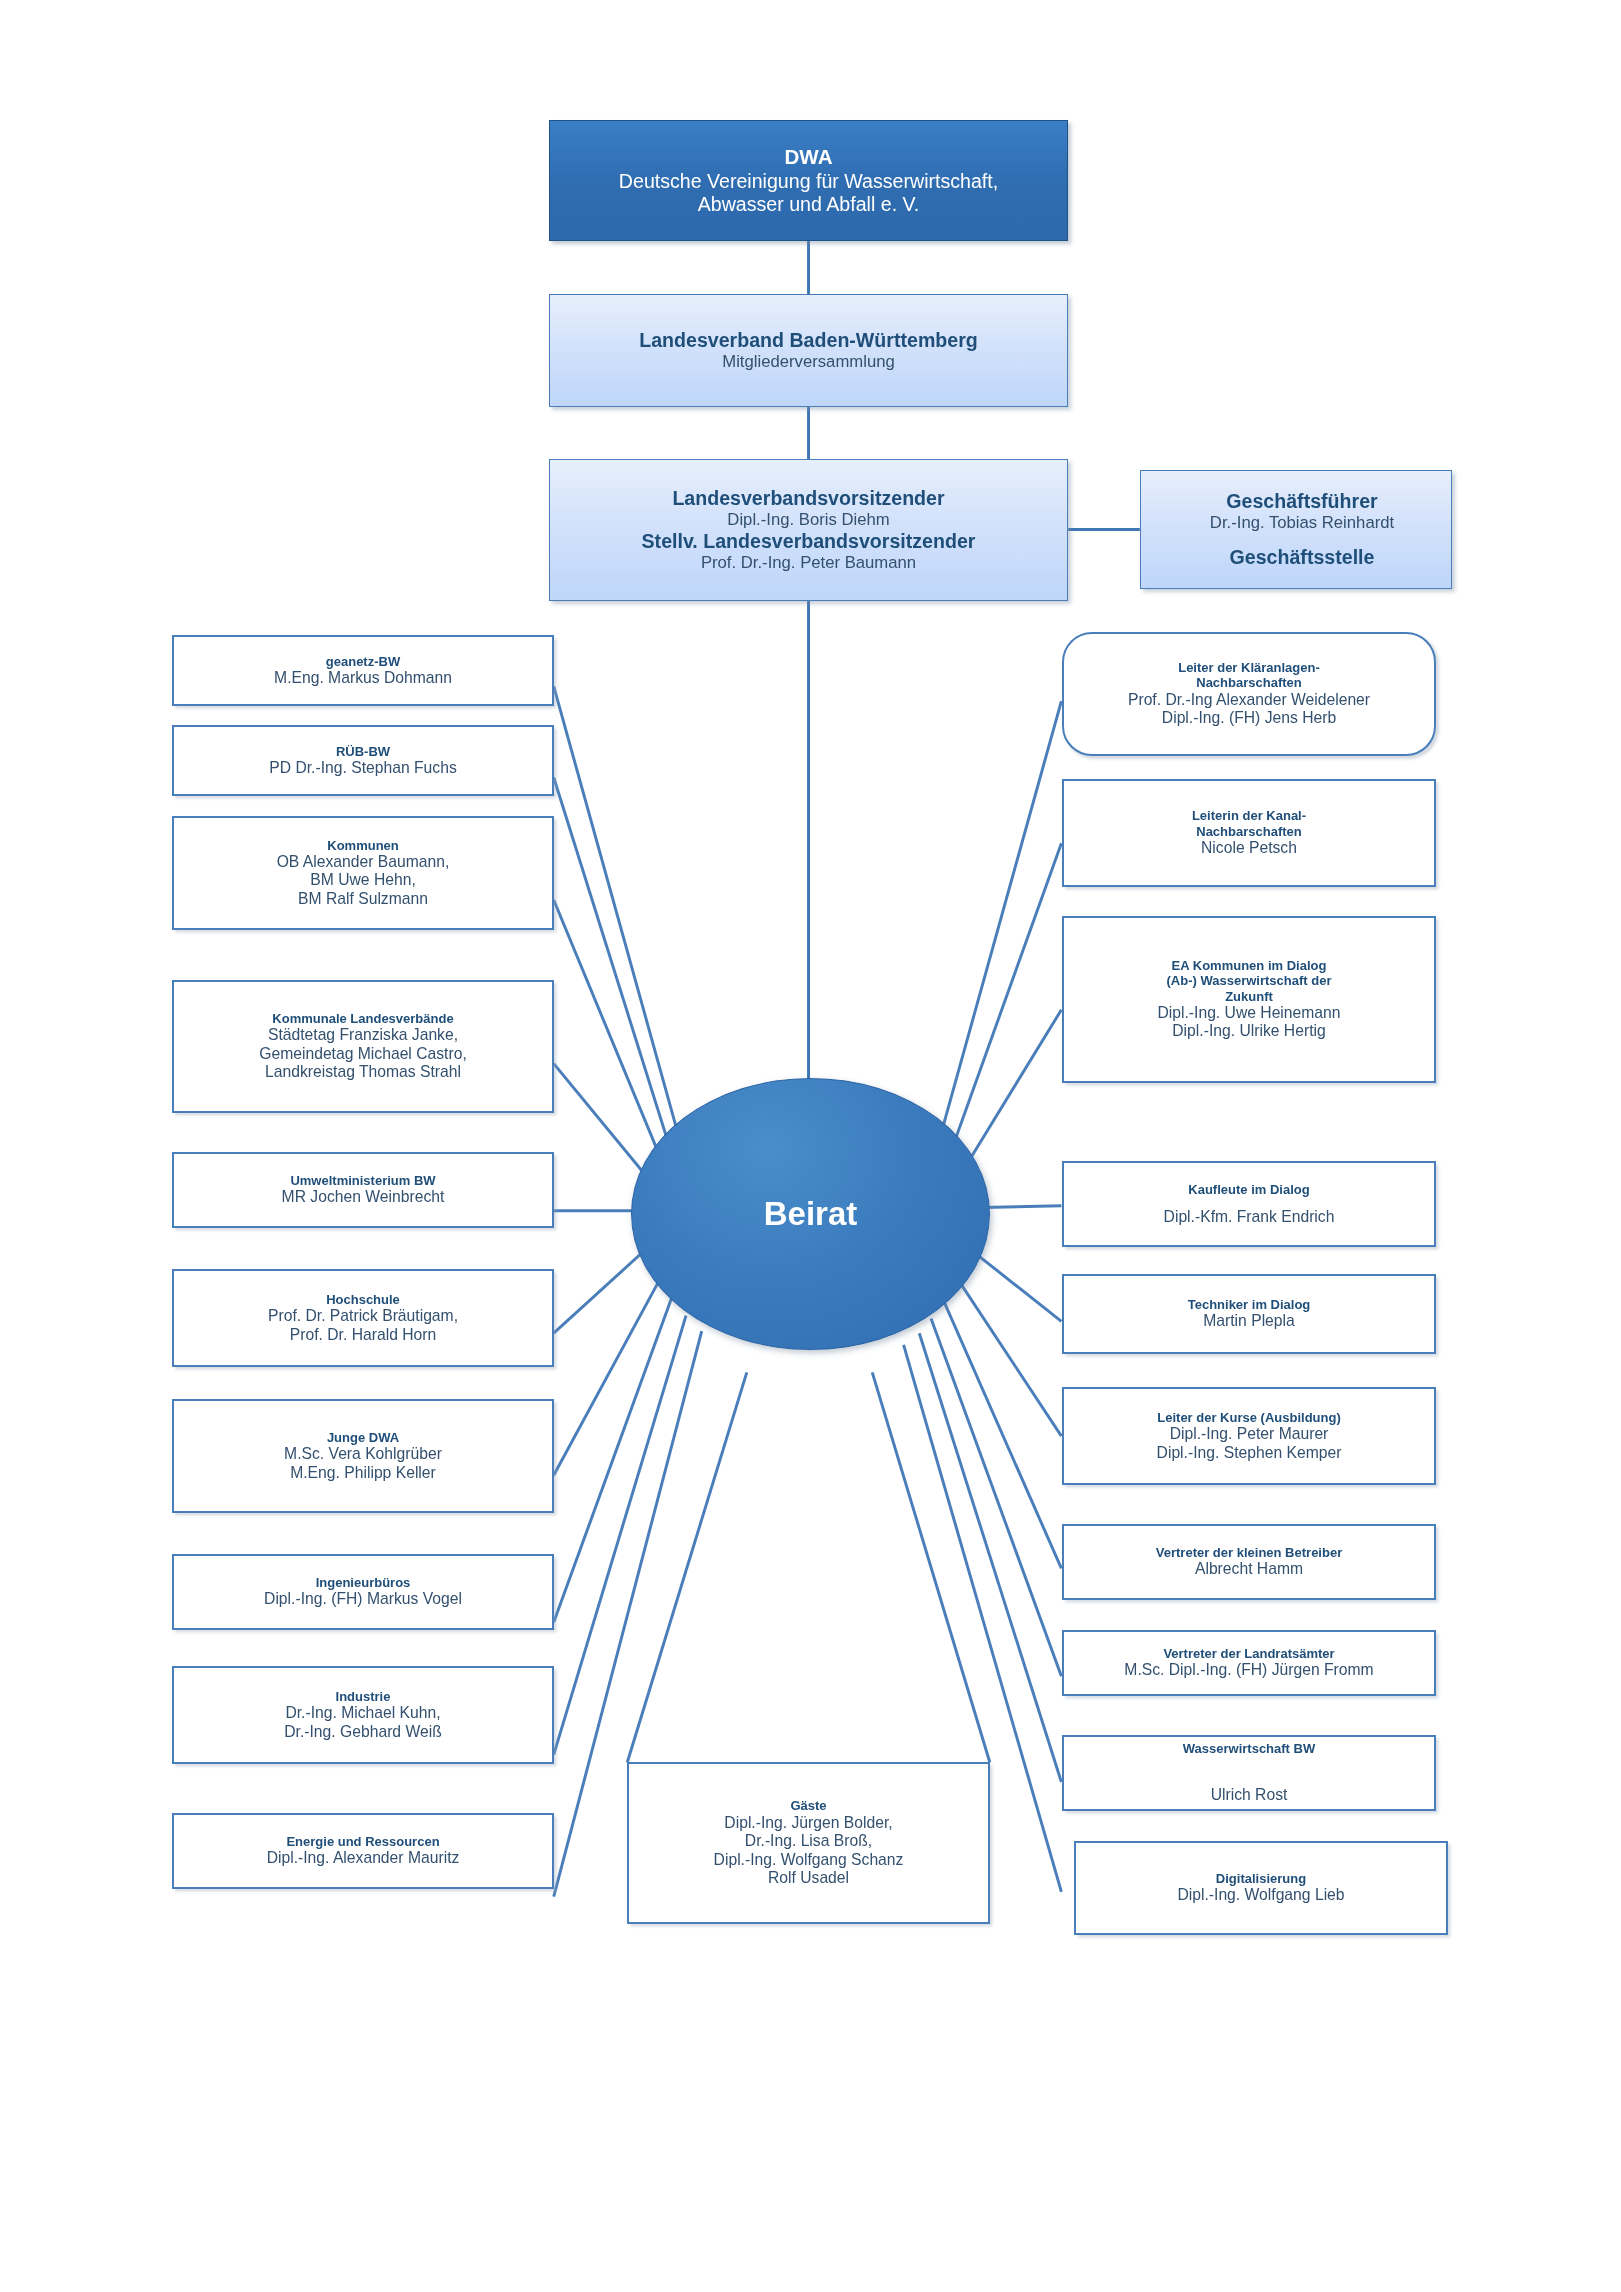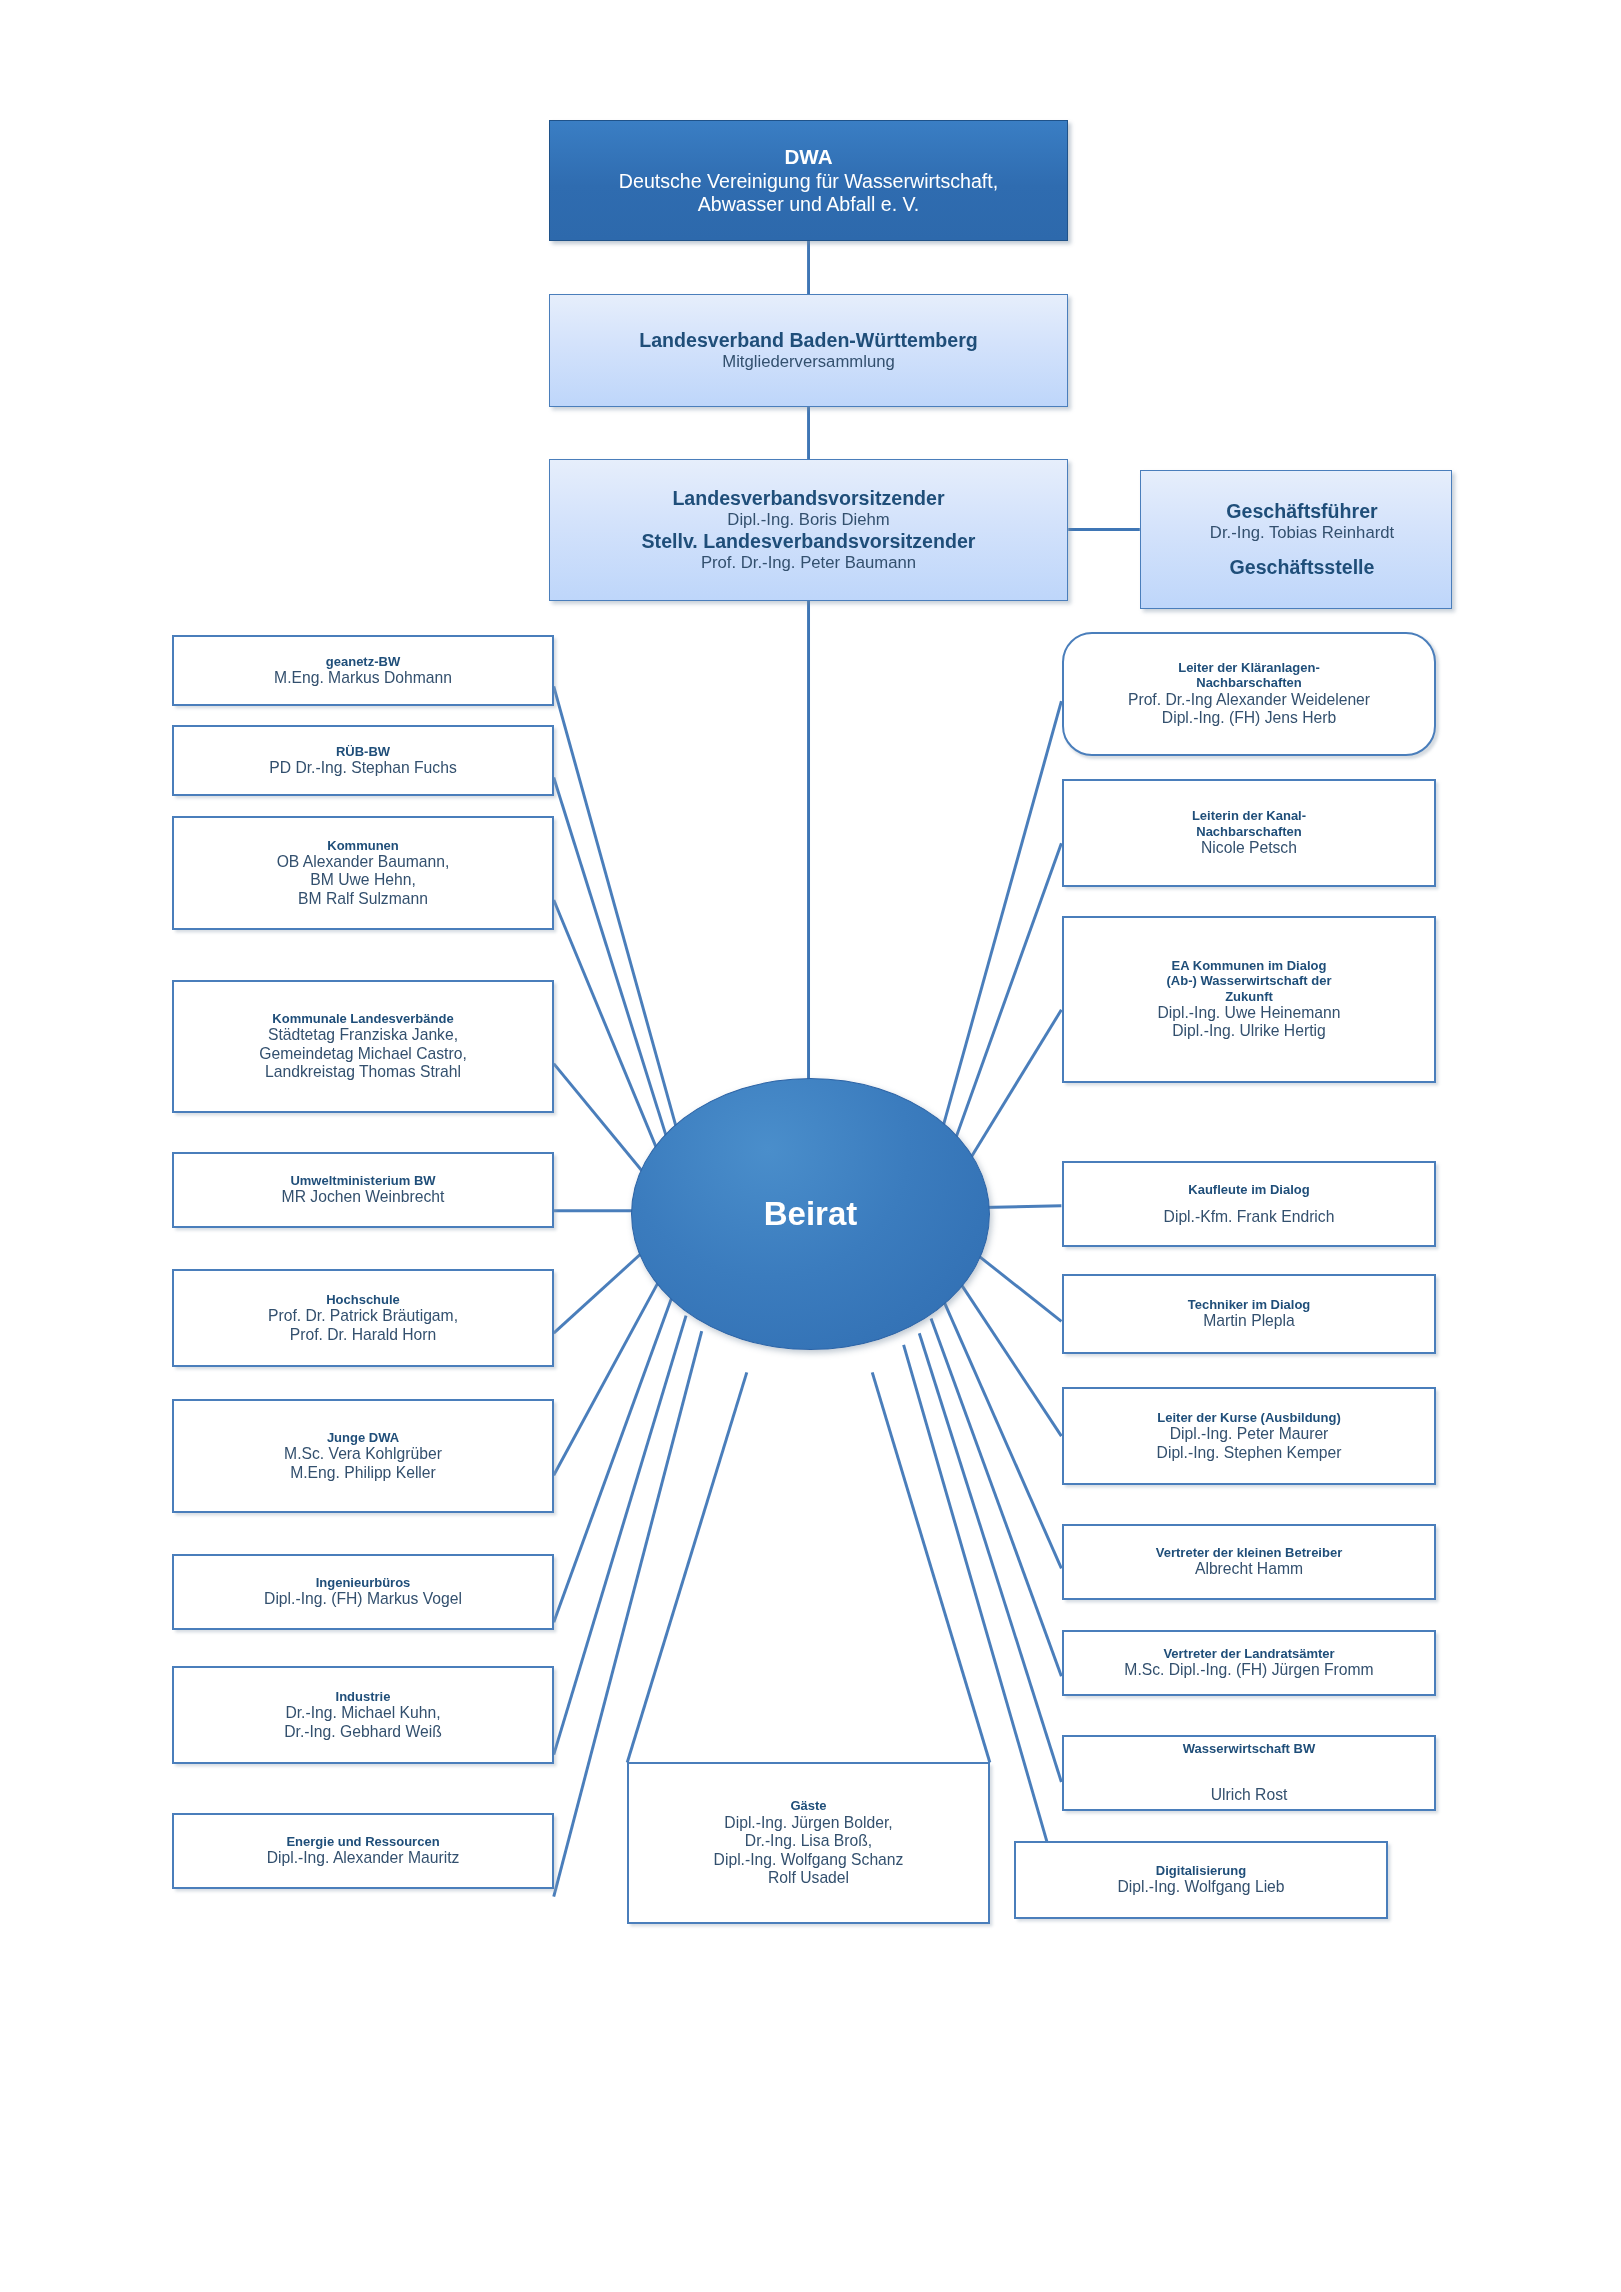--- a/index.html
+++ b/index.html
@@ -114,21 +114,21 @@
     <div class="s">Abwasser und Abfall e. V.</div>
   </div>
 
   <div class="node light" style="left:549px;top:459px;width:519px;height:142px;">
     <div class="t">Landesverbandsvorsitzender</div>
     <div class="s">Dipl.-Ing. Boris Diehm</div>
     <div class="t">Stellv. Landesverbandsvorsitzender</div>
     <div class="s">Prof. Dr.-Ing. Peter Baumann</div>
   </div>
 
-  <div class="node light" style="left:1140px;top:470px;width:312px;height:139px;padding-left:12px;">
+  <div class="node light" style="left:1140px;top:470px;width:312px;height:119px;padding-left:12px;">
     <div class="t">Geschäftsführer</div>
     <div class="s">Dr.-Ing. Tobias Reinhardt</div>
     <div style="height:13.7px"></div>
     <div class="t">Geschäftsstelle</div>
   </div>
 
   <div class="ellipse" style="left:631px;top:1078px;width:357px;height:270px;">
     <span>Beirat</span>
   </div>
 
@@ -219,21 +219,21 @@
         <div class="s">Albrecht Hamm</div>
       </div>
       <div class="node leaf" style="position: absolute; top: 1630px; height: 66px; left: 1062px; width: 374px;">
         <div class="t">Vertreter der Landratsämter</div>
         <div class="s">M.Sc. Dipl.-Ing. (FH) Jürgen Fromm</div>
       </div>
       <div class="node leaf" style="position: absolute; top: 1735px; height: 76px; left: 1062px; width: 374px; gap: 30px;">
         <div class="t">Wasserwirtschaft BW</div>
         <div class="s">Ulrich Rost</div>
       </div>
-      <div class="node leaf" style="position: absolute; top: 1841px; height: 78px; left: 1014px; width: 374px;">
+      <div class="node leaf" style="position: absolute; top: 1841px; height: 94px; left: 1074px; width: 374px;">
         <div class="t">Digitalisierung</div>
         <div class="s">Dipl.-Ing. Wolfgang Lieb</div>
       </div>
     </div>
 
   <div class="node leaf" style="left:627px;top:1762px;width:363px;height:162px;">
     <div class="t">Gäste</div>
     <div class="s">Dipl.-Ing. Jürgen Bolder,</div>
     <div class="s">Dr.-Ing. Lisa Broß,</div>
     <div class="s">Dipl.-Ing. Wolfgang Schanz</div>

